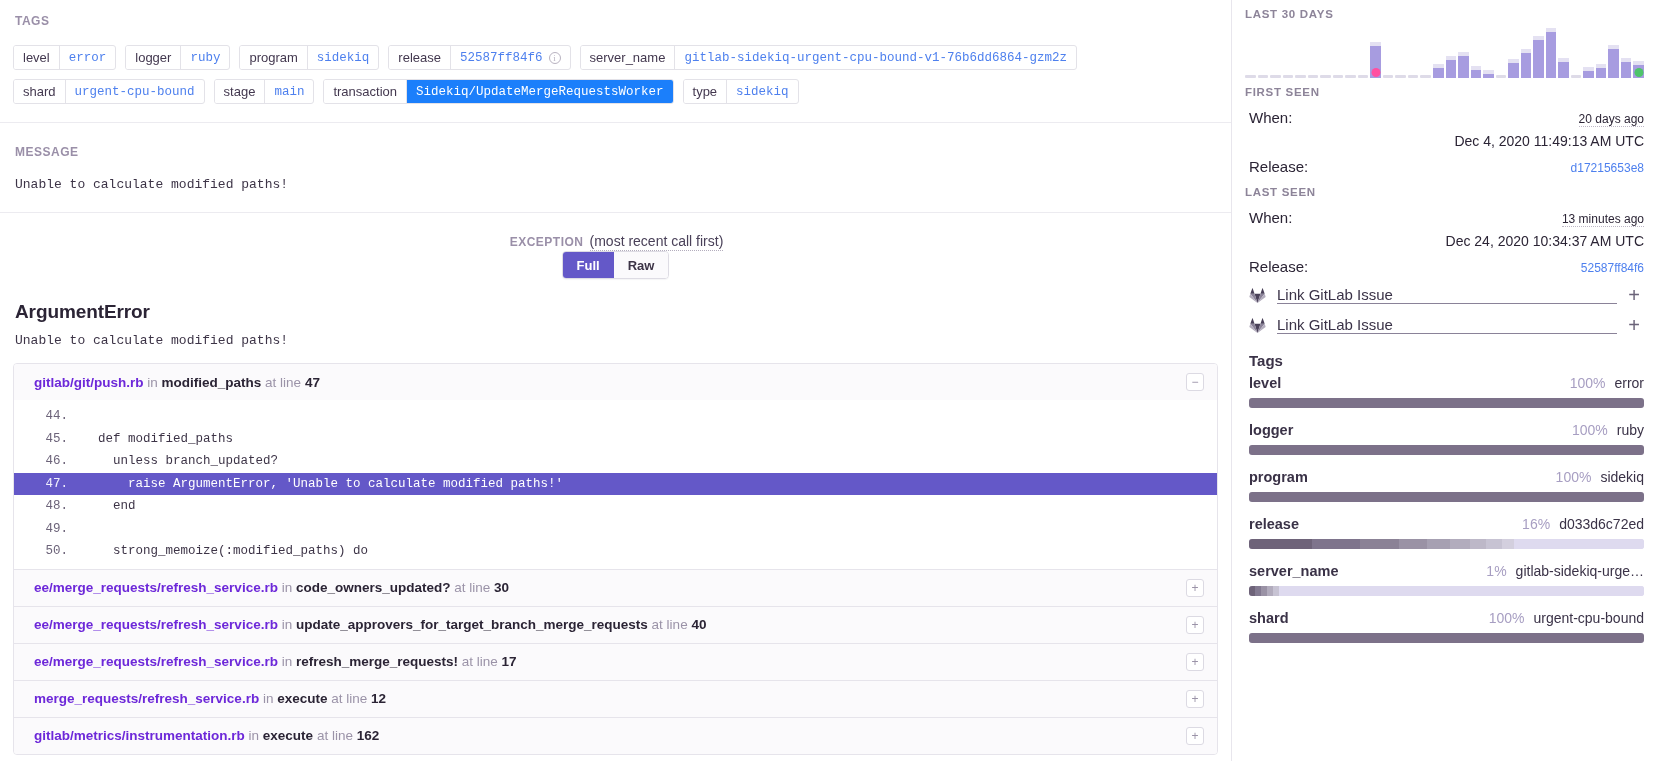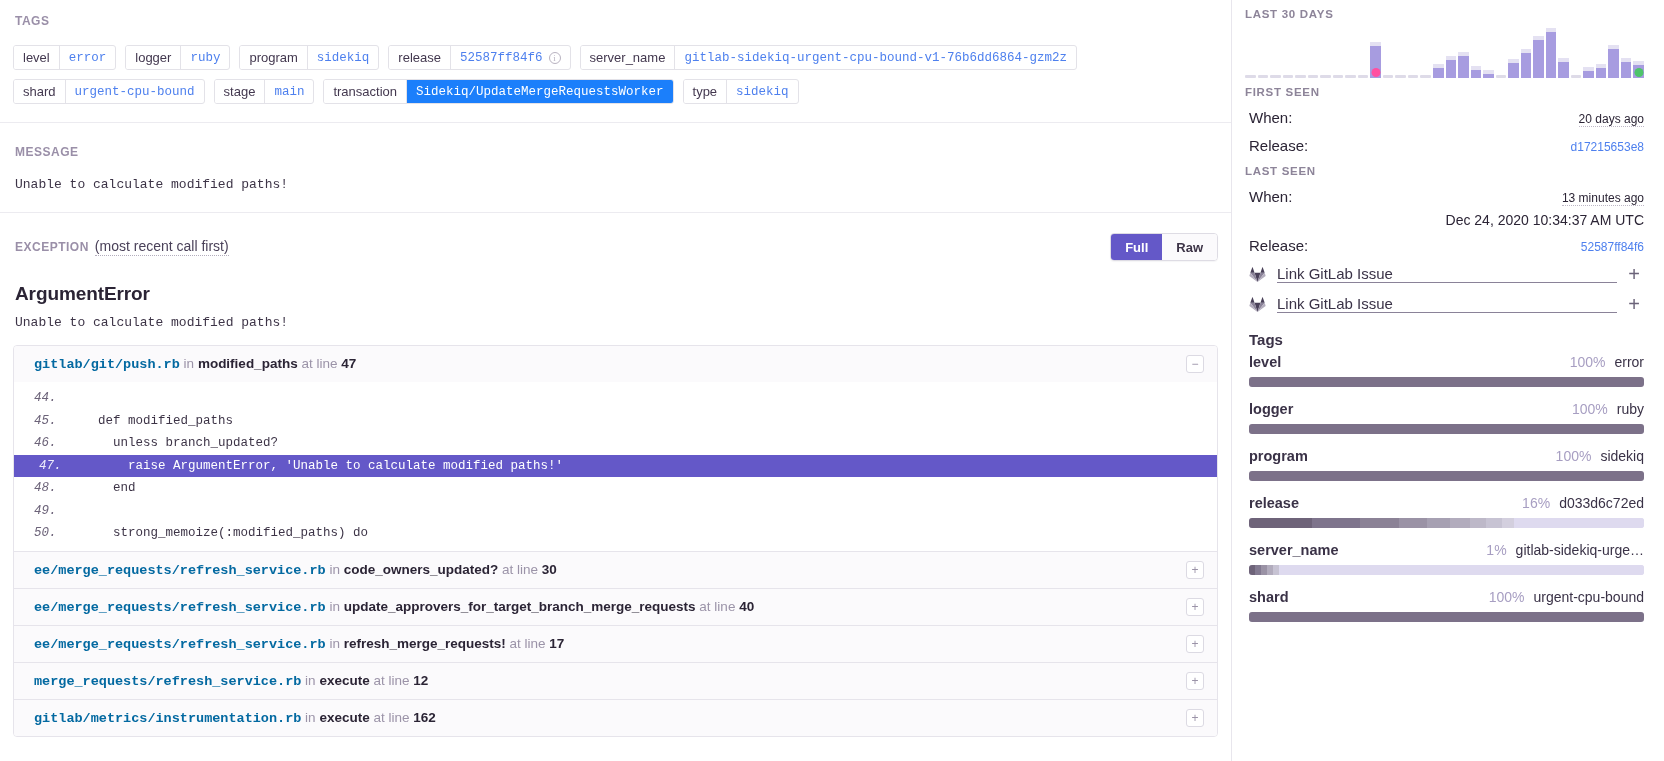--- a/index.html
+++ b/index.html
@@ -93,20 +93,21 @@
     margin-left: 2px;
   }
 
   
   #exception-section { padding-top: 20px; }
   .exc-head {
     display: flex;
     align-items: center;
     justify-content: space-between;
     margin-bottom: 22px;
+    flex-direction: column;
   }
   .exc-head-left { display: flex; align-items: baseline; gap: 6px; margin-left: 2px;}
   .exc-hint {
     font-size: 14px;
     color: #4a4159;
     border-bottom: 1px dotted #b3adbd;
     padding-bottom: 1px;
     cursor: help;
   }
   .toggle-group {
@@ -157,21 +158,21 @@
   .frame-head {
     display: flex;
     align-items: center;
     justify-content: space-between;
     padding: 9px 13px 9px 20px;
     background: #fbfafc;
     cursor: pointer;
   }
   .frame-head.expanded { background: #fbfafc; }
   .frame-title { font-size: 13.5px; color: #6c6379; white-space: nowrap; }
-  .frame-title .fn-file { font-weight: 700; color: #0369a1; font-family: Liberation Mono, monospace; }
+  .frame-title .fn-file { font-weight: 700; color: #6d28d9; }
   .frame-title .fn-name { font-weight: 700; color: #2b2435; }
   .frame-title .kw { color: #9b93a8; font-weight: 400; }
   .frame-title .lineno { font-weight: 700; color: #2b2435; }
   .frame-toggle {
     width: 18px; height: 18px;
     border: 1px solid #dcdae3;
     border-radius: 3px;
     background: #fff;
     color: #9b93a8;
     font-size: 12px;
@@ -186,24 +187,23 @@
     display: flex;
     font-family: "Liberation Mono", monospace;
     font-size: 12.5px;
     line-height: 22.5px;
     color: #3d3447;
     white-space: pre;
   }
   .code-line .ln {
     width: 54px;
     flex: 0 0 54px;
-    text-align: left;
+    text-align: right;
     padding-left: 20px;
     color: #6c6379;
-    font-style: italic;
   }
   .code-line .src { flex: 1 1 auto; }
   .code-line.hl { background: #6458c8; color: #fff; }
   .code-line.hl .ln { color: #efeefc; padding-left: 25px; }
 
   
   .sidebar {
     width: 433px;
     height: 761px;
     border-left: 1px solid #e8e6ed;
@@ -592,20 +592,21 @@
           </div>
         </div>
     </div>
 
     <div class="sb-label">FIRST SEEN</div>
     <div class="seen-group">
       <div class="seen-row">
         <span class="seen-key">When:</span>
         <span class="seen-val dotted">20 days ago</span>
       </div>
+      <div class="seen-sub">Dec 4, 2020 11:49:13 AM UTC</div>
       <div class="seen-row">
         <span class="seen-key">Release:</span>
         <span class="seen-val link">d17215653e8</span>
       </div>
     </div>
 
     <div class="sb-label" style="margin-top:6px;">LAST SEEN</div>
     <div class="seen-group">
       <div class="seen-row">
         <span class="seen-key">When:</span>

